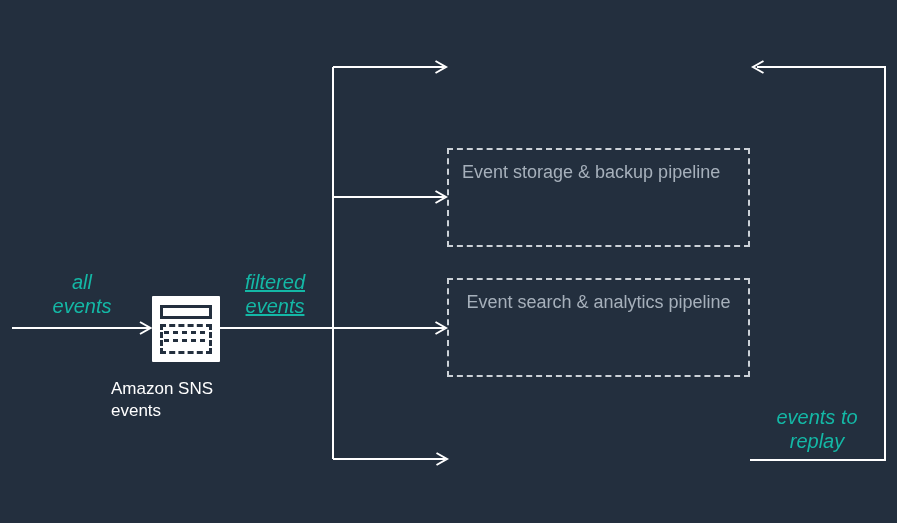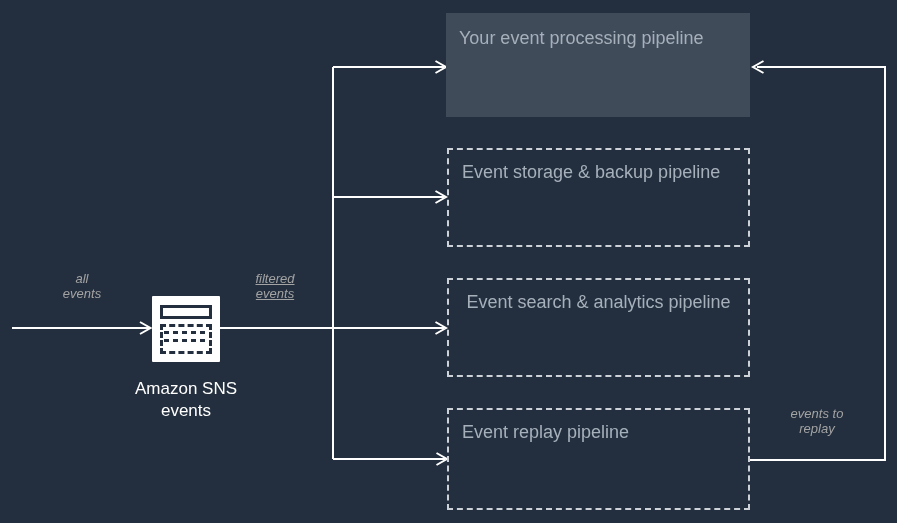--- a/index.html
+++ b/index.html
@@ -31,35 +31,35 @@
     padding:12px 13px;
   }
   .pipeline-box.solid{background:var(--box-fill);}
   .pipeline-box.dashed{border:2px dashed var(--dash-border);background:transparent;}
   .box-1{left:446px;top:13px;width:304px;height:104px;padding-top:15px;}
   .box-2{left:447px;top:148px;width:303px;height:99px;}
   .box-3{left:447px;top:278px;width:303px;height:99px;text-align:center;}
   .box-4{left:447px;top:408px;width:303px;height:102px;}
   .edge-label{
     position:absolute;
-    color:#a3a3a3;
+    color:#14b8a6;
     font-style:italic;
-    font-size:13px;
+    font-size:20px;
     line-height:1.18;
     text-align:center;
   }
   .edge-label span{display:block;}
   .label-all{left:32px;top:271px;width:100px;}
   .label-filtered{left:225px;top:271px;width:100px;text-decoration:underline;}
   .label-replay{left:757px;top:406px;width:120px;}
   .node-label{
     position:absolute;
     left:111px;top:378px;width:150px;
     color:#ffffff;font-size:17px;line-height:1.32;
-    text-align:center;
+    text-align:left;
   }
   .node-label span{display:block;}
   .sns-icon{
     position:absolute;
     left:152px;top:296px;width:68px;height:66px;
     background:var(--icon-bg);
     border-radius:1px;
   }
   .sns-screen{
     position:absolute;left:8px;top:9px;width:52px;height:14px;
@@ -97,31 +97,25 @@
     <path d="M333 197 H444"></path>
     <path d="M435.5 191 L446 197 L435.5 203"></path>
 
     <path d="M333 459 H445"></path>
     <path d="M436.5 453 L447 459 L436.5 465"></path>
 
     <polyline points="750,460 885,460 885,67 757,67"></polyline>
     <path d="M763.5 61 L753 67 L763.5 73"></path>
   </svg>
 
-  <div class="pipeline-box solid box-1">
-    <span>Your event processing pipeline</span>
-  </div>
   <div class="pipeline-box dashed box-2">
     <span>Event storage &amp; backup pipeline</span>
   </div>
   <div class="pipeline-box dashed box-3">
     <span>Event search &amp; analytics pipeline</span>
-  </div>
-  <div class="pipeline-box dashed box-4">
-    <span>Event replay pipeline</span>
   </div>
 
   <div class="sns-icon">
     <div class="sns-screen"></div>
     <div class="sns-keypad">
       <div class="sns-keypad-row r1"></div>
       <div class="sns-keypad-row r2"></div>
     </div>
   </div>
   <div class="node-label">

